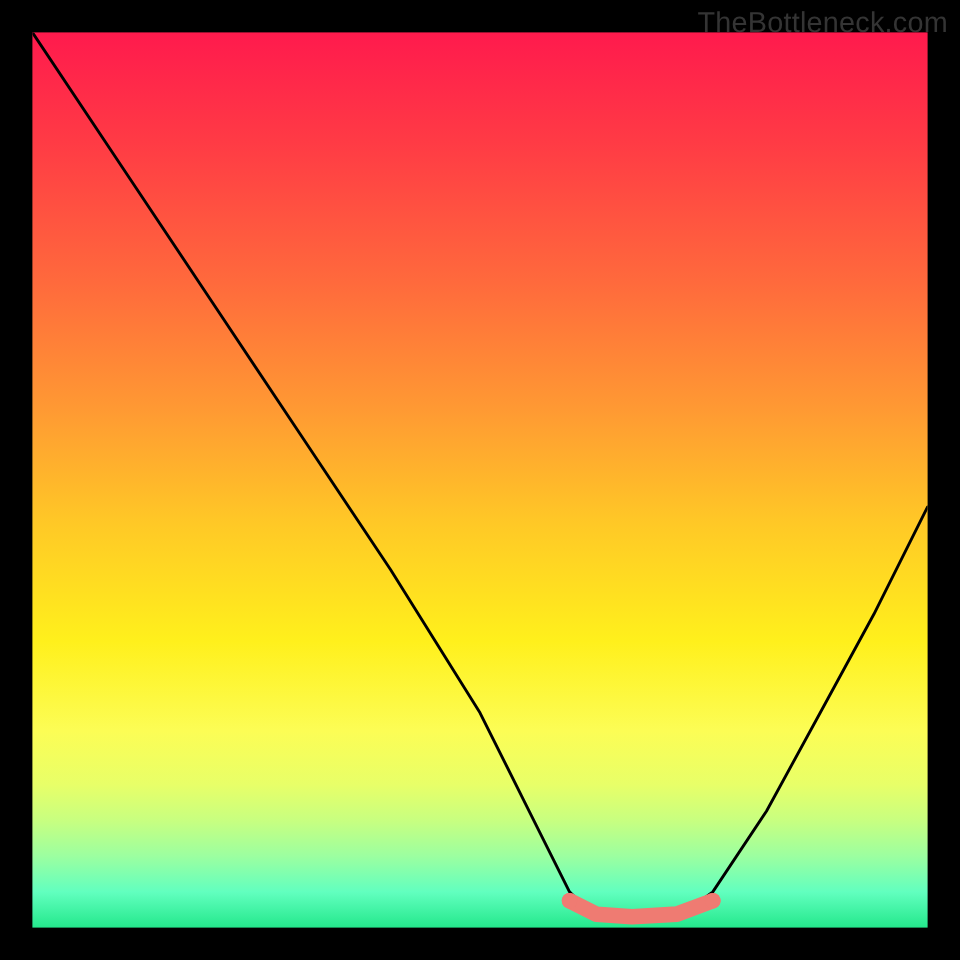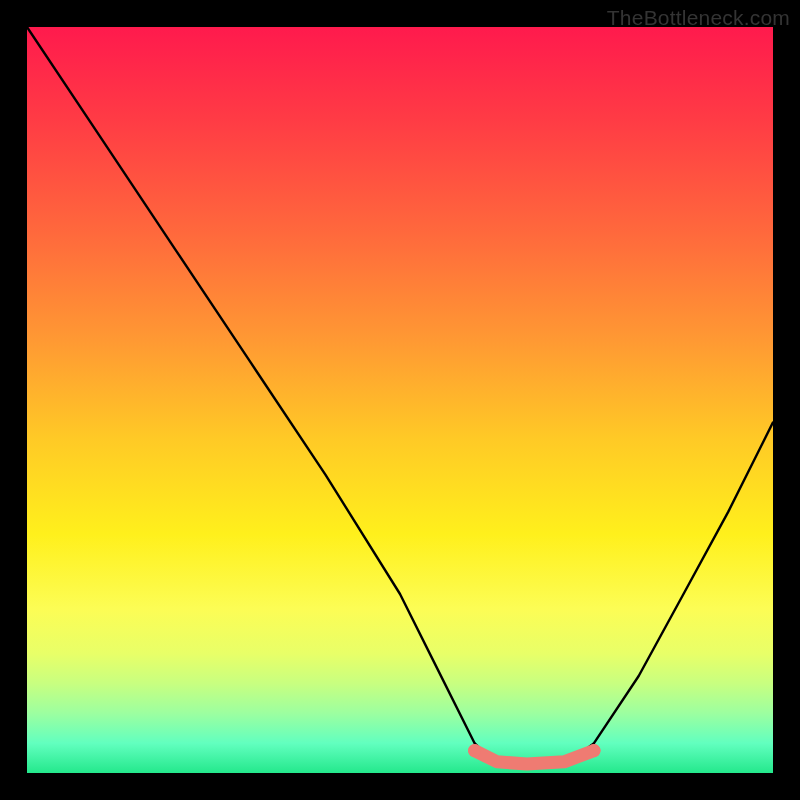--- a/index.html
+++ b/index.html
@@ -39,21 +39,21 @@
       #9cffa0 92%,
       #62ffbf 96%,
       #24e88c 100%
     );
   }
   .watermark {
     position: absolute;
     top: 6px;
     right: 10px;
     color: #343434;
-    font-size: 21px;
+    font-size: 24px;
     font-weight: 500;
     letter-spacing: 0.2px;
   }
   svg.curve {
     position: absolute;
     left: 0;
     top: 0;
     width: 746px;
     height: 746px;
   }

